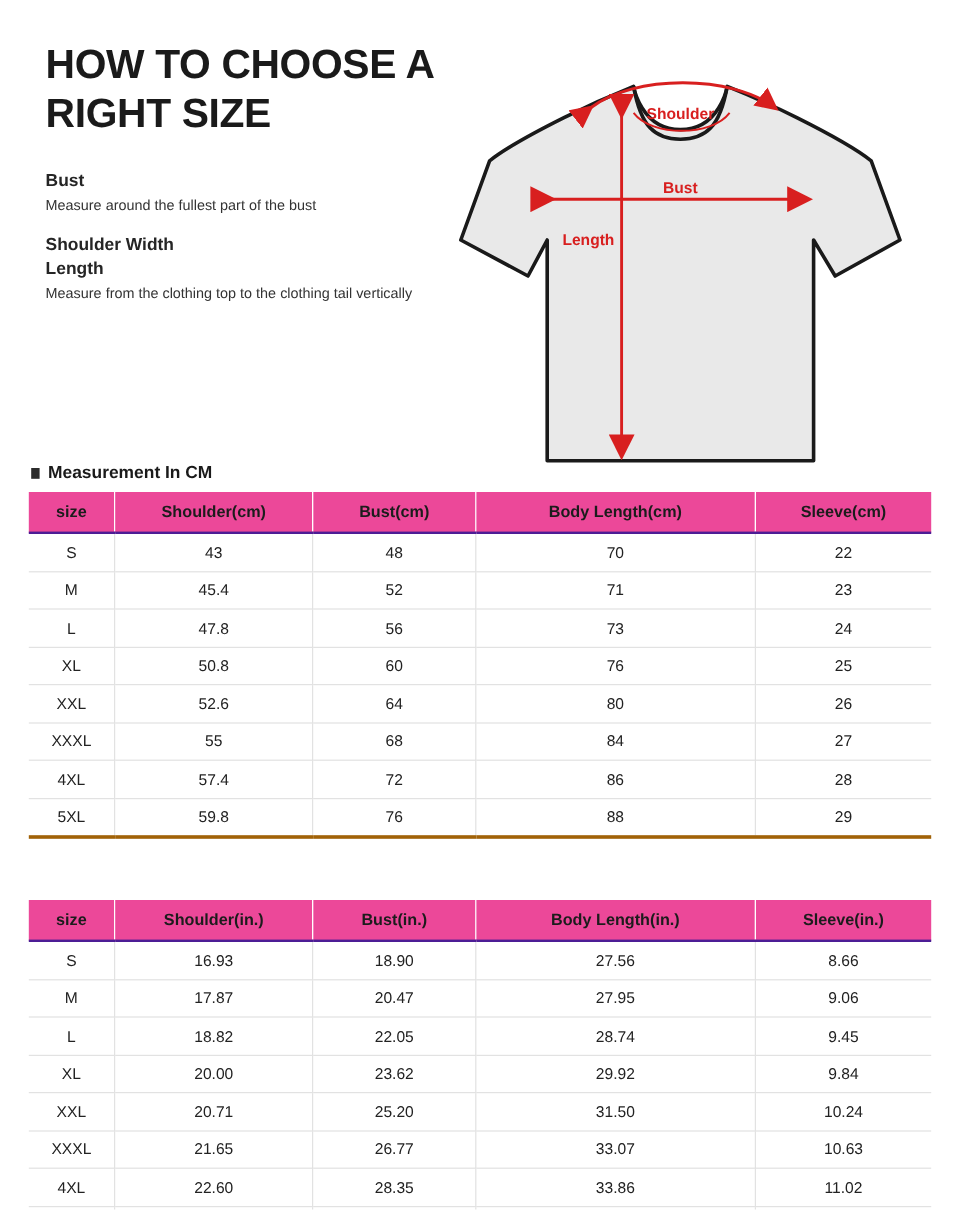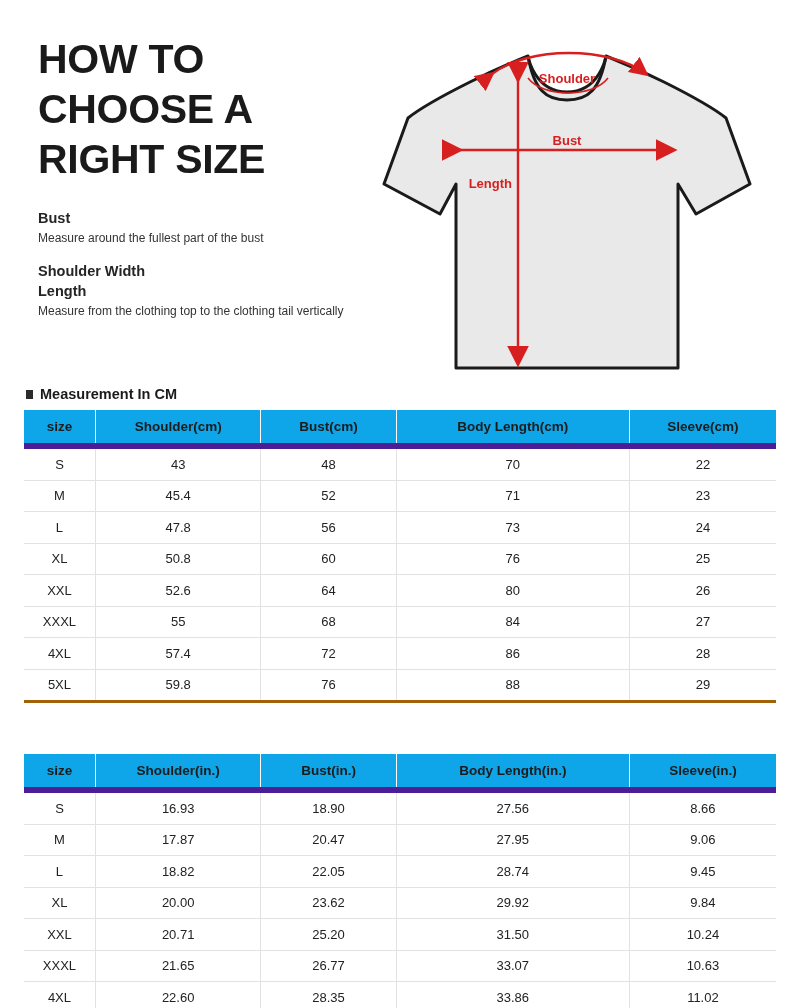--- a/index.html
+++ b/index.html
@@ -30,21 +30,21 @@
     padding-top: 34px;
     height: 355px;
     box-sizing: border-box;
   }
   .left-col {
     width: 360px;
     padding-left: 14px;
     box-sizing: border-box;
   }
   .headline {
-    font-size: 41px;
+    font-size: 34px;
     line-height: 1.22;
     font-weight: bold;
     letter-spacing: -0.3px;
     margin: 0 0 26px 0;
     color: #1a1a1a;
   }
   .term {
     font-size: 14.5px;
     font-weight: bold;
     color: #252525;
@@ -60,21 +60,21 @@
 
   .right-col {
     flex: 1;
     position: relative;
     height: 340px;
   }
 
   .shirt-wrap {
     position: absolute;
     left: -6px;
-    top: 4px;
+    top: 20px;
     width: 390px;
     height: 340px;
   }
 
   
   .section-title {
     display: flex;
     align-items: center;
     gap: 7px;
     font-size: 14.5px;
@@ -89,26 +89,26 @@
     background: #2b2b2b;
   }
 
   table {
     width: 100%;
     border-collapse: collapse;
     table-layout: fixed;
     font-size: 13px;
   }
   thead th {
-    background: #0ea5e9;
+    background: #ec4899;
     font-weight: bold;
     color: #1c1c1c;
     height: 31px;
     border-right: 1px solid #ffffff;
-    border-bottom: 6px solid #4c1d95;
+    border-bottom: 2px solid #4c1d95;
     font-size: 13.5px;
   }
   thead th:last-child { border-right: none; }
   tbody td {
     height: 28.5px;
     text-align: center;
     color: #222222;
     border-bottom: 1px solid #e2e2e2;
     border-right: 1px solid #e2e2e2;
     background: #ffffff;

